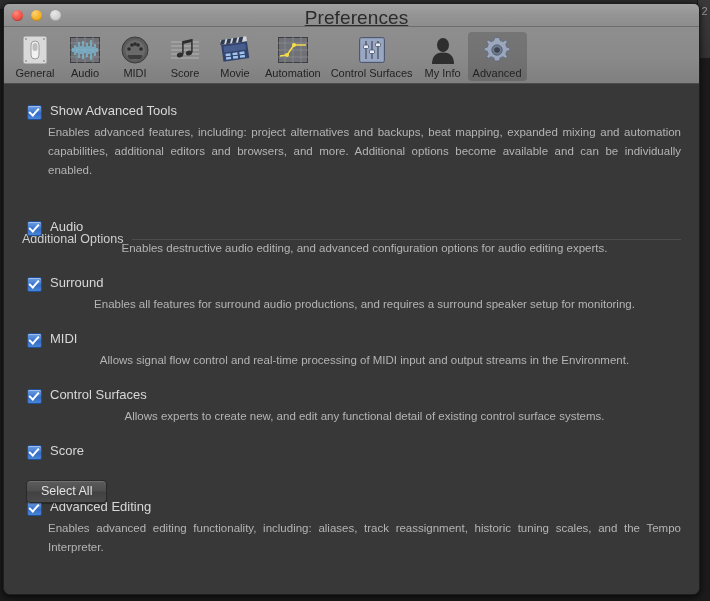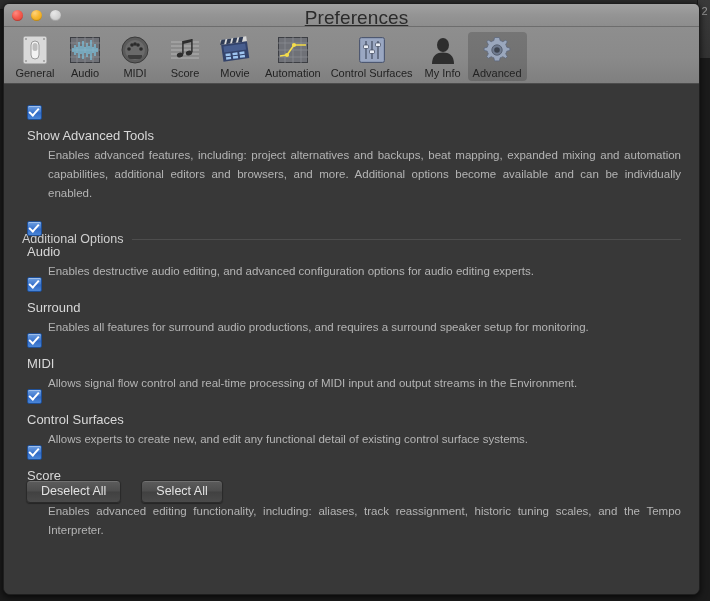--- a/index.html
+++ b/index.html
@@ -126,21 +126,20 @@
 
   .row {
     position: absolute;
     left: 23px;
     right: 18px;
   }
   .opt-head {
     display: flex;
     align-items: flex-start;
     gap: 8px;
-    flex-direction: column;
   }
   .checkbox {
     position: relative;
     flex: 0 0 auto;
     width: 13px; height: 13px;
     margin-top: 2px;
     border-radius: 2px;
     background: linear-gradient(to bottom, #6f9fe0 0%, #3f78cf 48%, #2f68c4 52%, #4a86d8 100%);
     border: 1px solid #1f4f96;
     box-shadow: inset 0 1px 0 rgba(255,255,255,.35);
@@ -159,21 +158,21 @@
     color: #d8d8d8;
     line-height: 15px;
   }
   .opt-desc {
     margin: 3px 0 0 21px;
     font-size: 11.5px;
     color: #b4b4b4;
     line-height: 19px;
     text-align: justify;
   }
-  .opt-desc.nojustify { text-align: left; }
+  .opt-desc.nojustify { text-align: center; }
 
   .section-head {
     position: absolute;
     left: 18px;
     right: 18px;
     display: flex;
     align-items: center;
     gap: 9px;
   }
   .section-title {
@@ -456,24 +455,27 @@
       </div>
 
       <div class="row" style="top:359px;">
         <div class="opt-head">
           <div class="checkbox"></div>
           <div class="opt-title">Score</div>
         </div>
       </div>
 
       <div class="row" style="top:415px;">
+        <div class="opt-head">
+          <div class="checkbox"></div>
+          <div class="opt-title">Advanced Editing</div>
+        </div>
         <div class="opt-desc" style="max-width:642px;">Enables advanced editing functionality, including: aliases, track reassignment, historic tuning scales, and the Tempo Interpreter.</div>
       </div>
 
       <div class="buttons">
-        <div class="btn">Deselect All</div>
         <div class="btn">Select All</div>
       </div>
 
     </div>
 
   </div>
 </div>
 
 </body></html>

